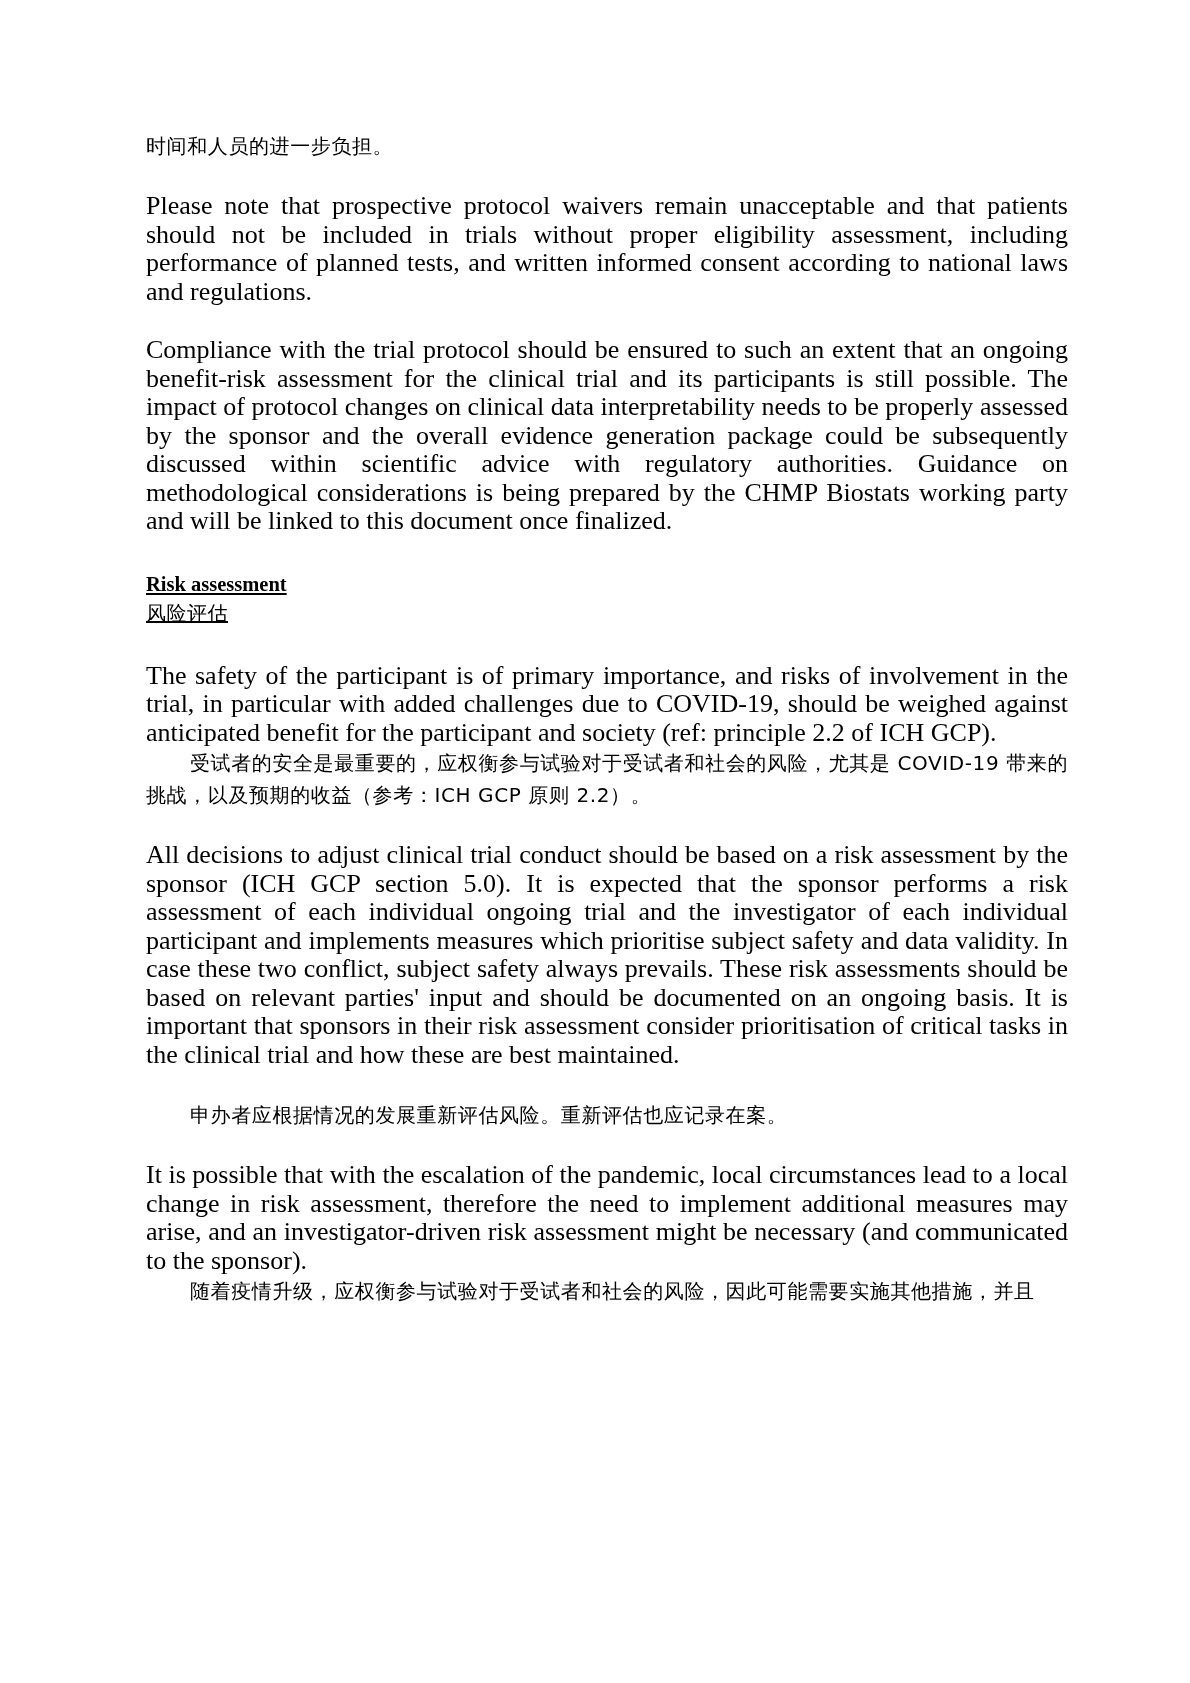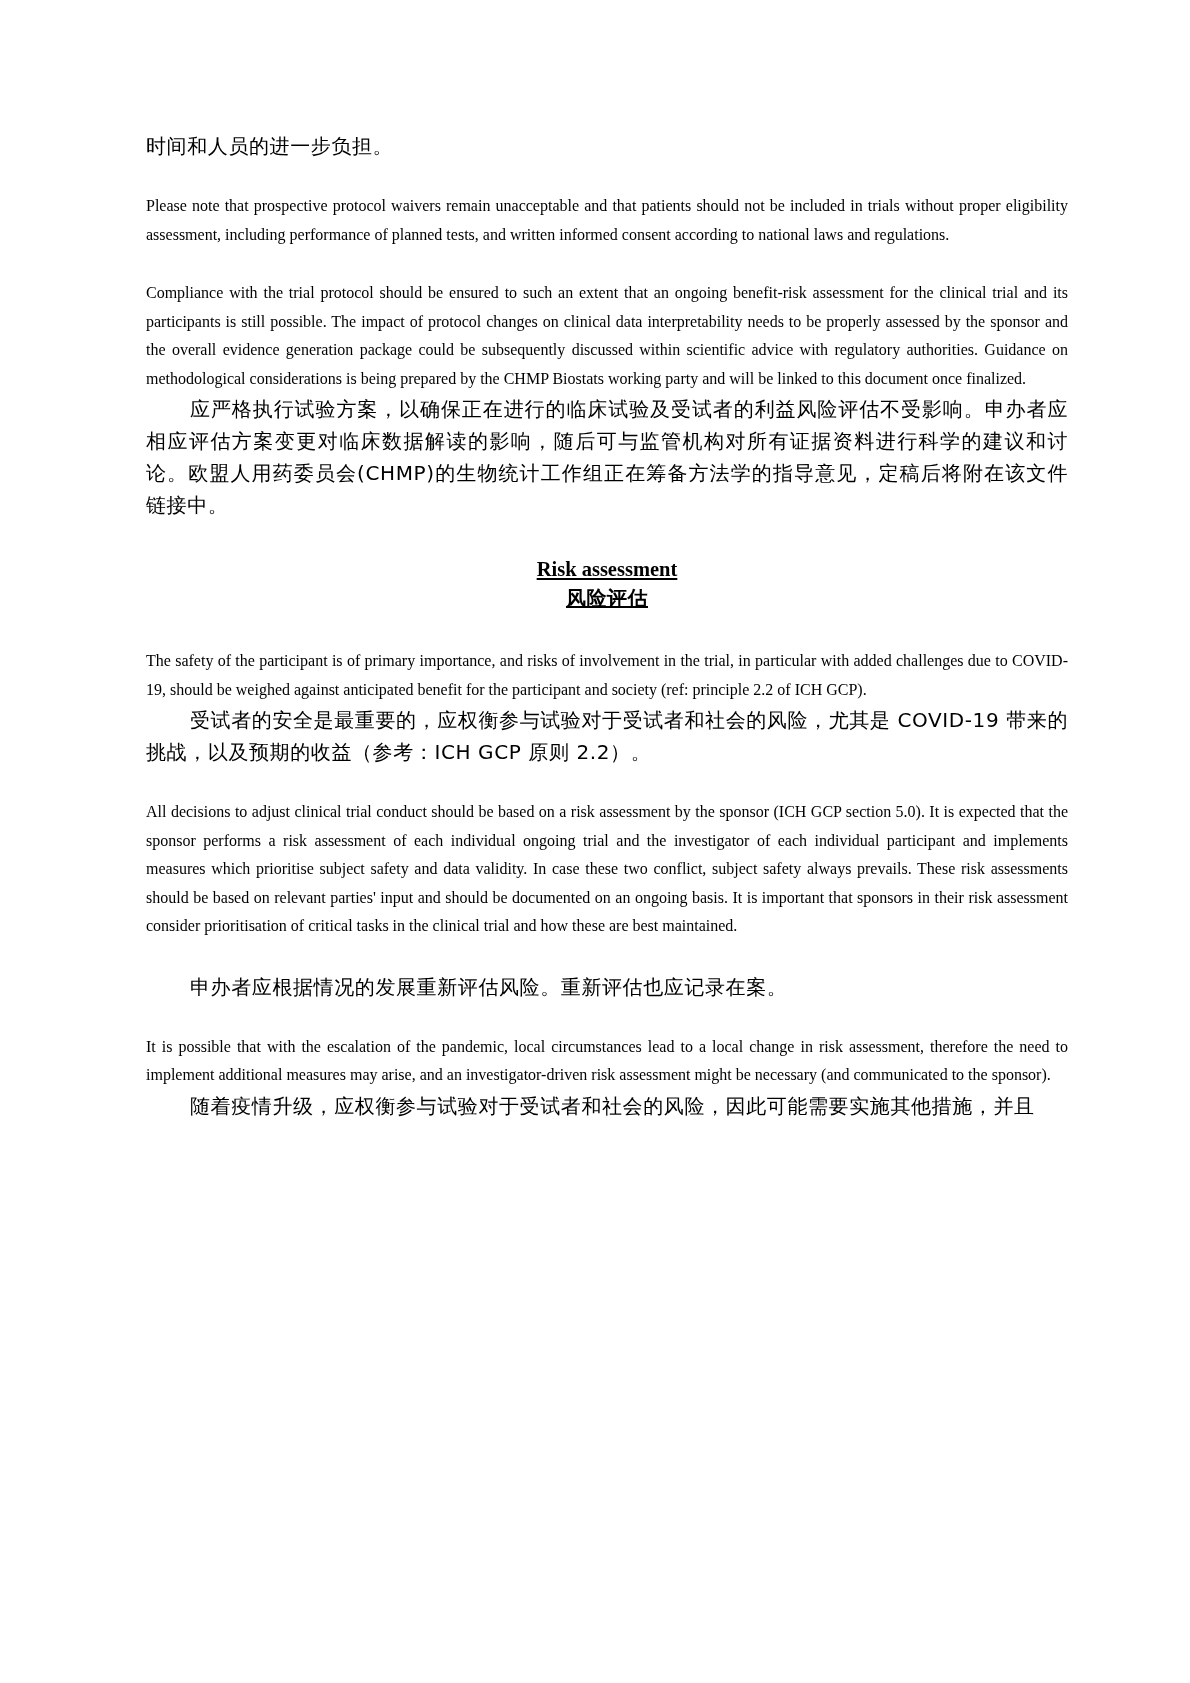--- a/index.html
+++ b/index.html
@@ -19,25 +19,24 @@
     box-sizing: border-box;
     padding: 130px 160px 60px 98px;
     overflow: hidden;
     margin-left: 48px;
   }
   .content {
     width: 922px;
   }
   p {
     margin: 0;
-    text-align: center;
   }
   .en {
     font-family: "Liberation Serif", "DejaVu Serif", serif;
-    font-size: 16px;
+    font-size: 26px;
     line-height: 28.5px;
     text-align: justify;
   }
   .zh {
     font-family: "DejaVu Sans", "Liberation Sans", sans-serif;
     font-size: 20px;
     line-height: 32px;
     text-align: justify;
     text-indent: 44px;
     letter-spacing: 0.6px;
@@ -50,21 +49,21 @@
   .heading-en {
     font-family: "Liberation Serif", "DejaVu Serif", serif;
     font-size: 20.5px;
     font-weight: bold;
     text-decoration: underline;
     line-height: 28px;
   }
   .heading-zh {
     font-family: "DejaVu Sans", "Liberation Sans", sans-serif;
     font-size: 20px;
-    font-weight: bold;
+    font-weight: normal;
     text-decoration: underline;
     line-height: 30px;
     letter-spacing: 0.5px;
   }
   .block { margin: 0; padding: 0; }
 </style>
 </head>
 <body>
 
 <div class="page">
@@ -72,21 +71,20 @@
 
     <p class="zh zh-noindent block">时间和人员的进一步负担。</p>
 
     <div class="gap-md"></div>
 
     <p class="en block">Please note that prospective protocol waivers remain unacceptable and that patients should not be included in trials without proper eligibility assessment, including performance of planned tests, and written informed consent according to national laws and regulations.</p>
 
     <div class="gap-md"></div>
 
     <p class="en block">Compliance with the trial protocol should be ensured to such an extent that an ongoing benefit-risk assessment for the clinical trial and its participants is still possible. The impact of protocol changes on clinical data interpretability needs to be properly assessed by the sponsor and the overall evidence generation package could be subsequently discussed within scientific advice with regulatory authorities. Guidance on methodological considerations is being prepared by the CHMP Biostats working party and will be linked to this document once finalized.</p>
-    <p class="zh block">应严格执行试验方案，以确保正在进行的临床试验及受试者的利益风险评估不受影响。申办者应相应评估方案变更对临床数据解读的影响，随后可与监管机构对所有证据资料进行科学的建议和讨论。欧盟人用药委员会(CHMP)的生物统计工作组正在筹备方法学的指导意见，定稿后将附在该文件链接中。</p>
 
     <div class="gap-lg"></div>
 
     <div class="block">
       <p class="heading-en">Risk assessment</p>
       <p class="heading-zh">风险评估</p>
     </div>
 
     <div class="gap-lg"></div>
 

